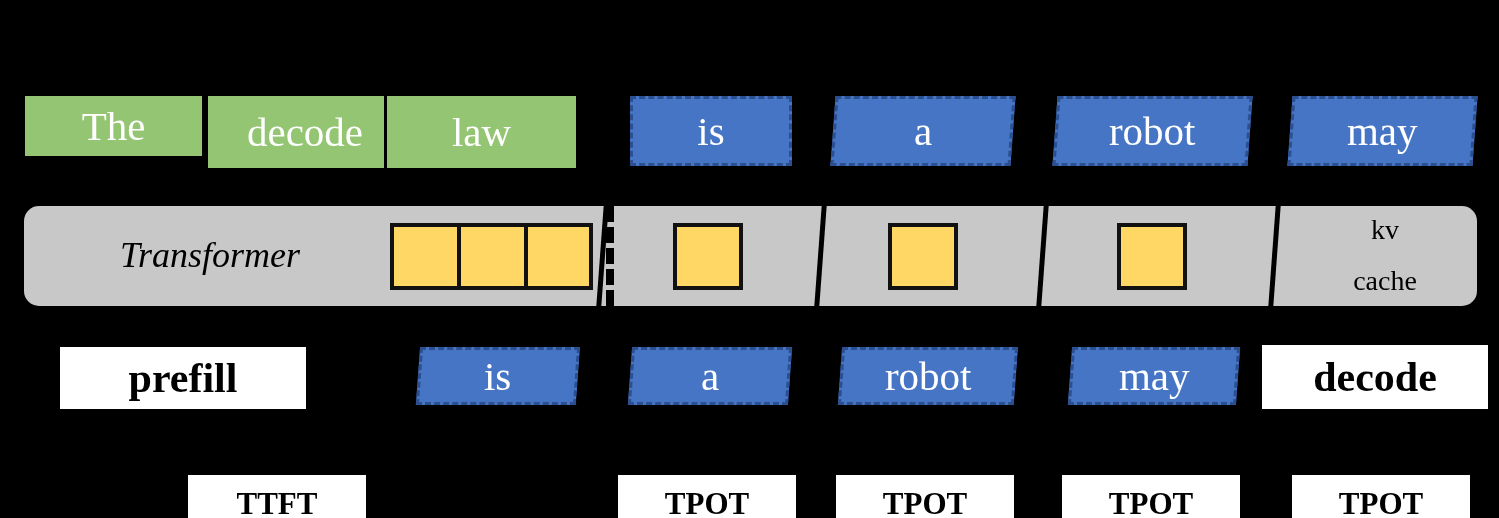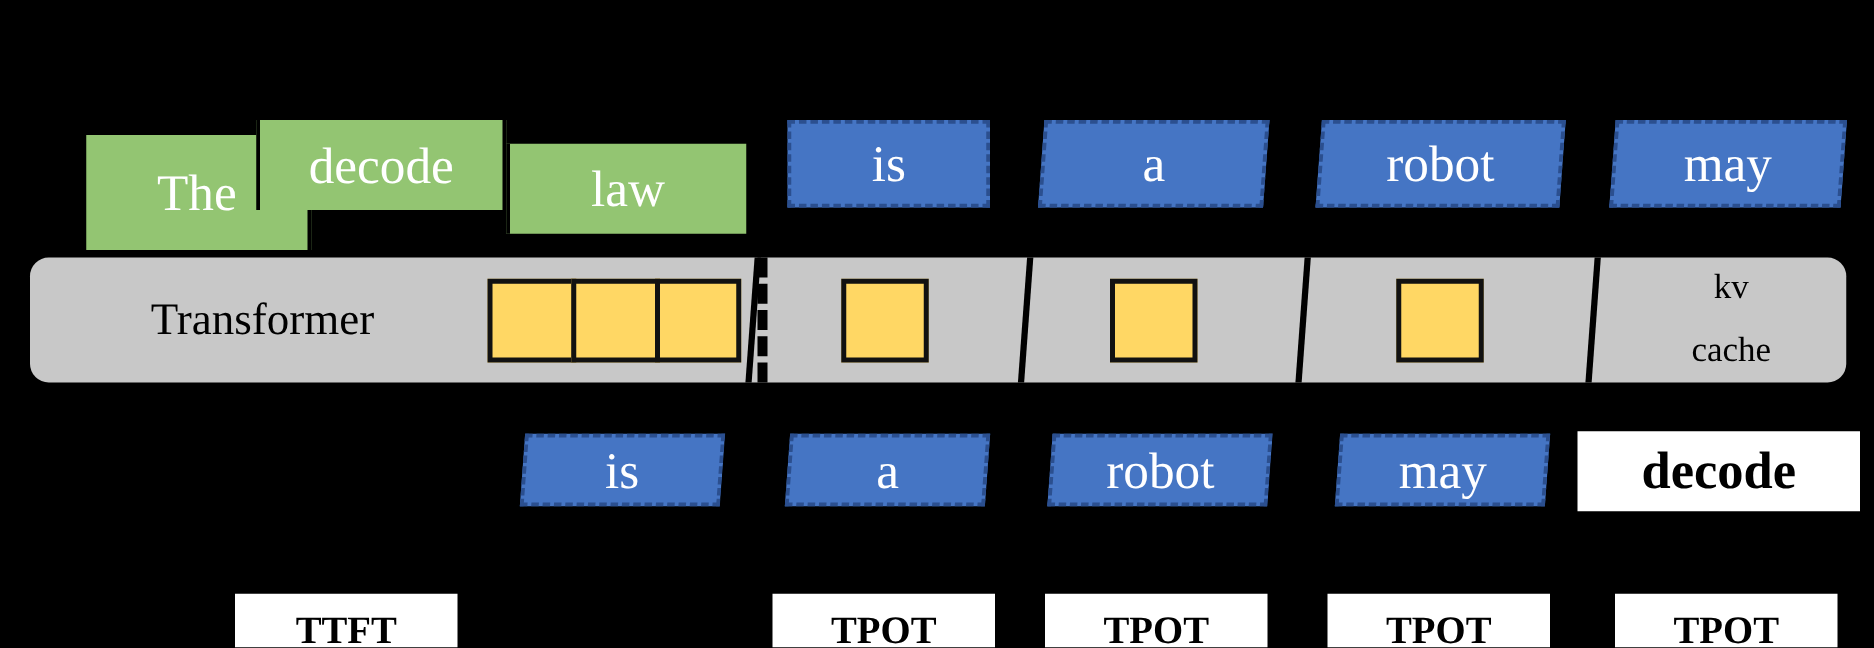--- a/index.html
+++ b/index.html
@@ -70,20 +70,21 @@
     top: 216px;
     width: 300px;
     height: 80px;
     display: flex;
     flex-direction: column;
     align-items: center;
     justify-content: center;
     color: #000000;
     font-size: 36px;
     line-height: 1.03;
+    font-style: italic;
   }
   #kv-label {
     position: absolute;
     left: 1300px;
     top: 216px;
     width: 170px;
     height: 80px;
     display: flex;
     flex-direction: column;
     align-items: center;
@@ -133,27 +134,27 @@
     font-weight: bold;
     font-size: 31px;
     margin-top: 35px;
   }
 </style>
 </head>
 <body>
 
 <div id="canvas">
 
-  <div class="cell tok-green first" style="left:25px; top:108px; width:180px; height:92px;margin-left:44px;">
+  <div class="cell tok-green first" style="left:25px; top:96px; width:180px; height:60px;">
     <span class="lbl">The</span>
   </div>
   <div class="cell tok-green" style="left:205px; top:96px; width:200px; height:72px;">
     <span class="lbl">decode</span>
   </div>
-  <div class="cell tok-green last" style="left:405px; top:96px; width:192px; height:72px;margin-top:19px;">
+  <div class="cell tok-green last" style="left:384px; top:96px; width:192px; height:72px;">
     <span class="lbl">law</span>
   </div>
 
   <div class="cell tok-blue" style="left:630px; top:96px; width:162px; height:70px;">
     <span class="lbl">is</span>
   </div>
   <div class="cell tok-blue skew" style="left:833px; top:96px; width:180px; height:70px;">
     <span class="lbl">a</span>
   </div>
   <div class="cell tok-blue skew" style="left:1055px; top:96px; width:195px; height:70px;">
@@ -185,20 +186,23 @@
   <div id="sep-dashed"></div>
   <div class="sep-slant" style="left:818px; top:206px; height:100px;"></div>
   <div class="sep-slant" style="left:1040px; top:206px; height:100px;"></div>
   <div class="sep-slant" style="left:1272px; top:206px; height:100px;"></div>
 
   <div id="kv-label">
     <span>kv</span>
     <span>cache</span>
   </div>
 
+  <div class="cell phase-box" style="left:60px; top:347px; width:246px; height:62px;">
+    <span class="lbl">prefill</span>
+  </div>
 
   <div class="cell tok-blue skew" style="left:418px; top:347px; width:160px; height:58px;">
     <span class="lbl">is</span>
   </div>
   <div class="cell tok-blue skew" style="left:630px; top:347px; width:160px; height:58px;">
     <span class="lbl">a</span>
   </div>
   <div class="cell tok-blue skew" style="left:840px; top:347px; width:176px; height:58px;">
     <span class="lbl">robot</span>
   </div>

